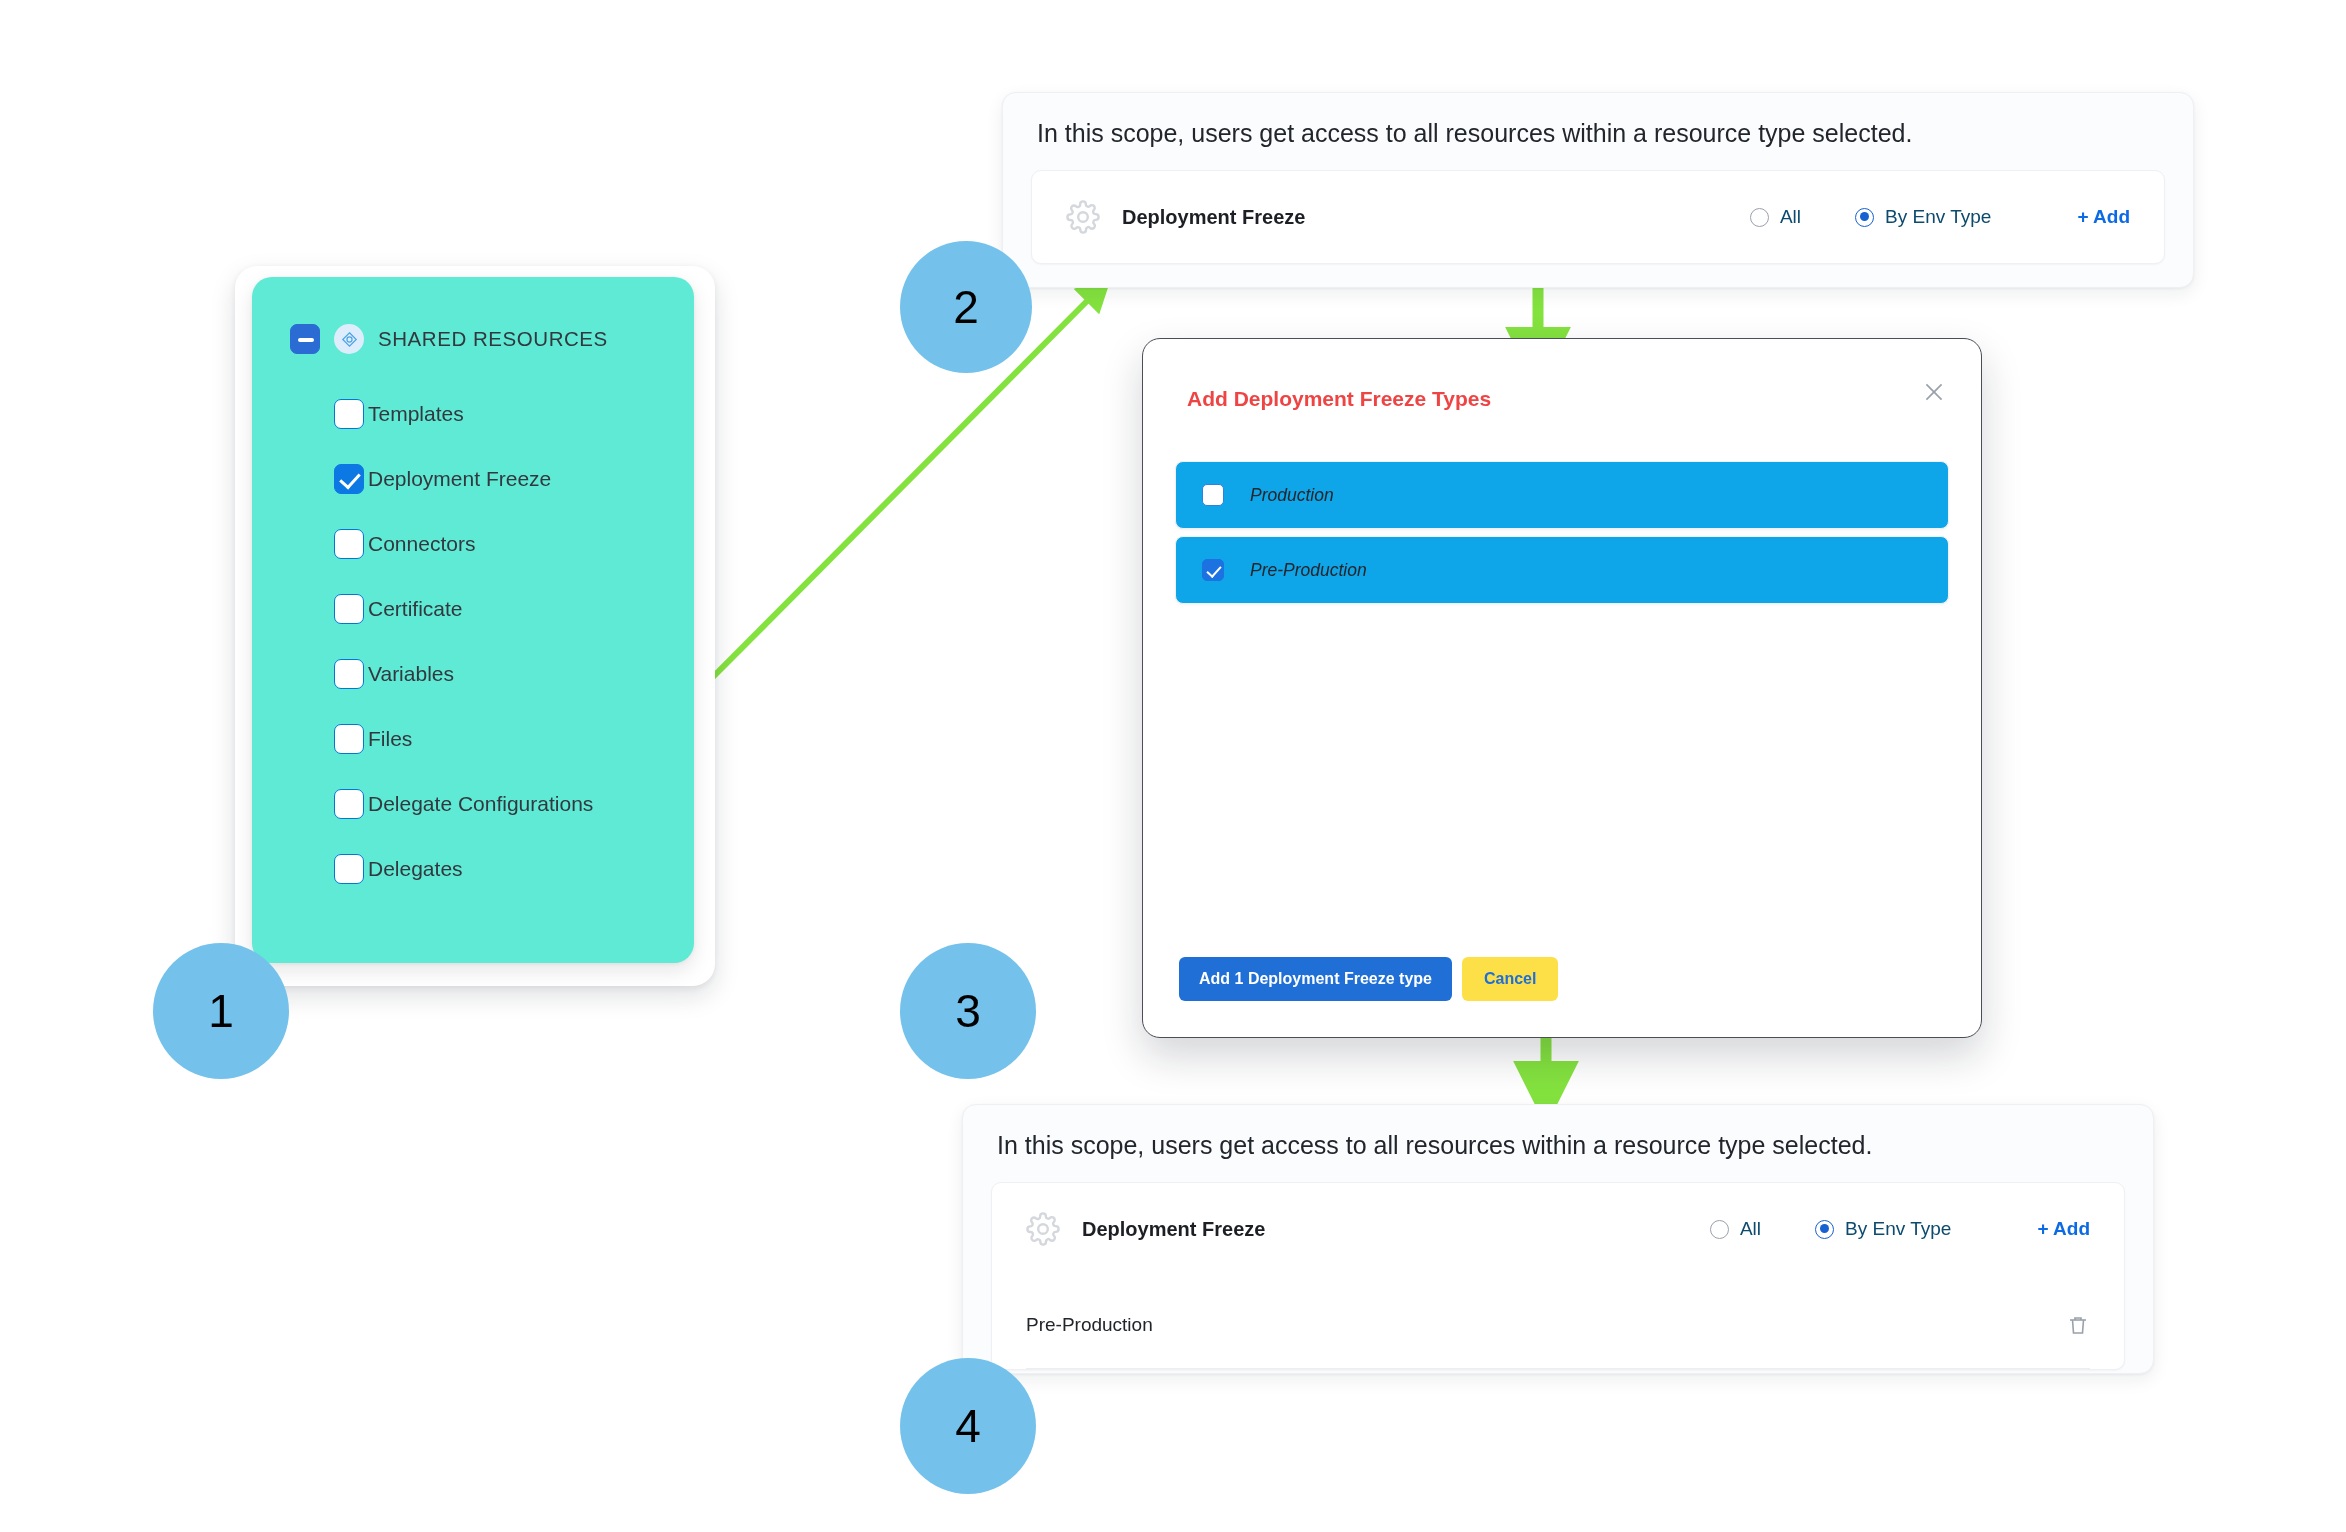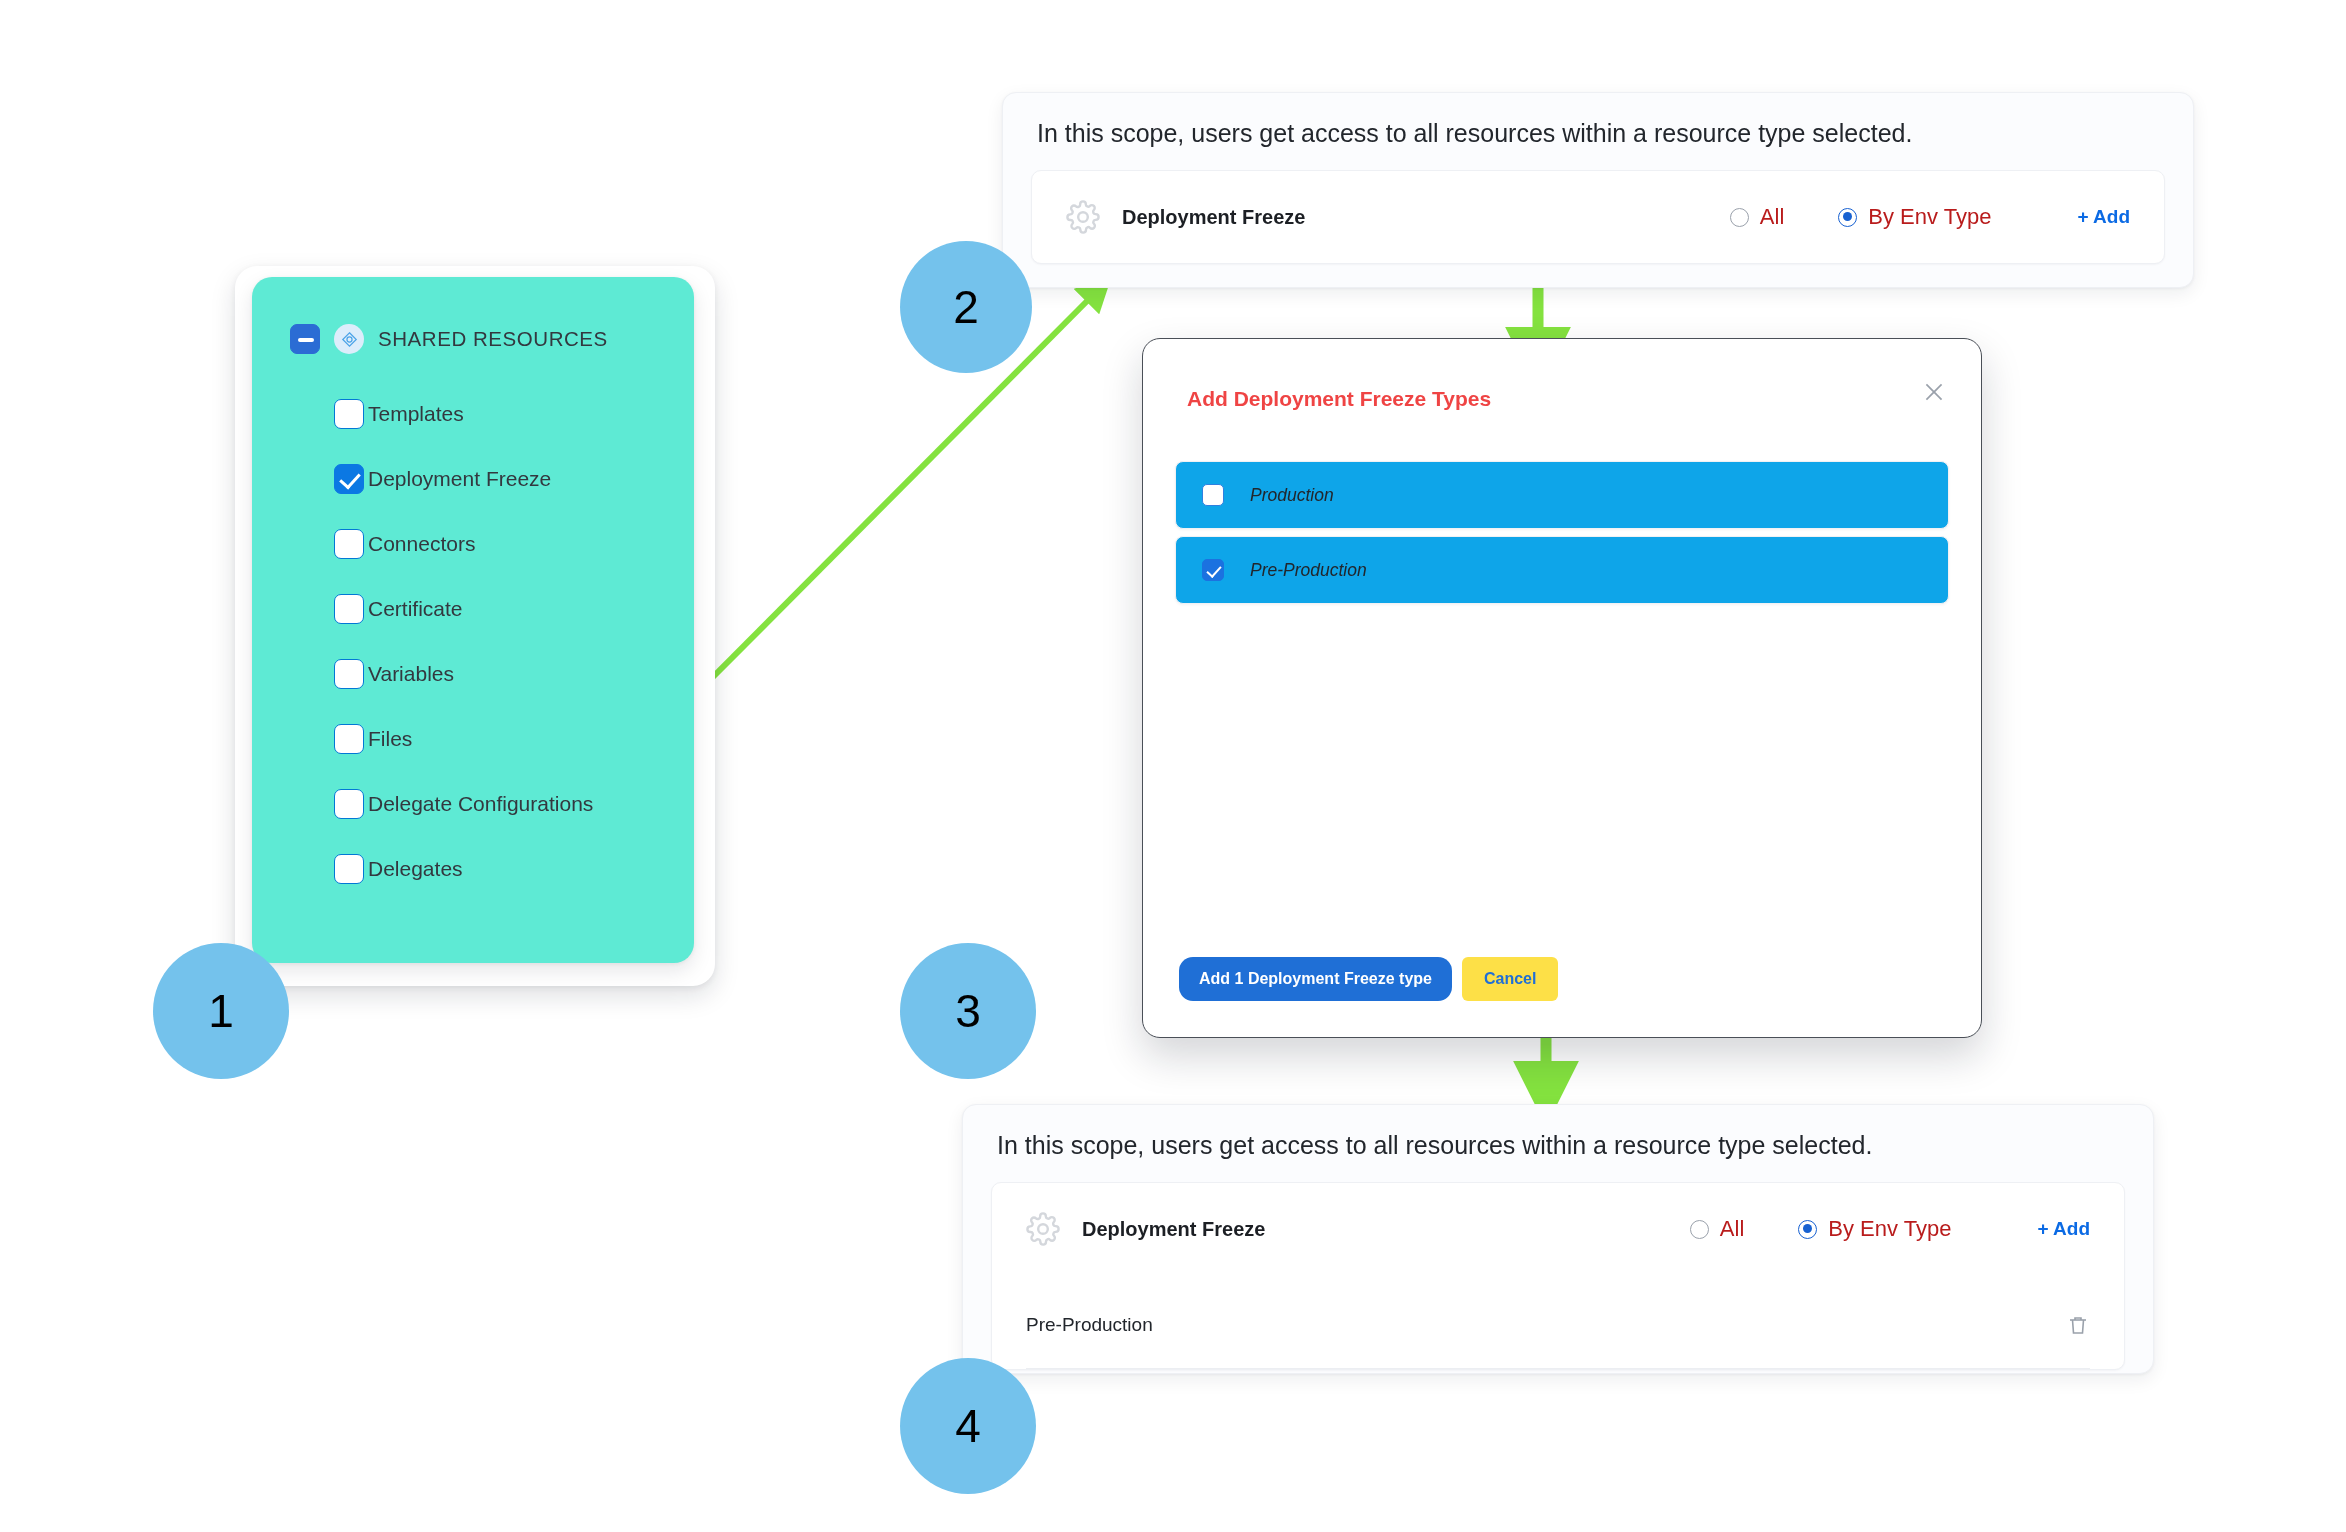--- a/index.html
+++ b/index.html
@@ -70,21 +70,21 @@
   .scope-rowtop {
     display:flex; align-items:center; height:92px;
   }
   .gear { width:34px; height:34px; flex:0 0 auto; }
   .scope-name { font-size:20px; font-weight:700; color:#1c1f24; margin-left:22px; }
   .scope-ctrls { margin-left:auto; display:flex; align-items:center; }
   .radio-opt { display:flex; align-items:center; gap:11px; margin-left:54px; }
   .rd { width:19px; height:19px; border-radius:50%; border:1.6px solid #9aa1ab; background:#fff; position:relative; flex:0 0 auto;}
   .rd.on { border:1.8px solid #1761d1; }
   .rd.on::after{ content:""; position:absolute; left:3.5px; top:3.5px; width:9px; height:9px; border-radius:50%; background:#1761d1;}
-  .radio-opt .rl { font-size:22px; color:#b91c1c; }
+  .radio-opt .rl { font-size:19px; color:#0c4a6e; }
   .add-link { margin-left:86px; font-size:19px; font-weight:700; color:#0b6ae4; }
   .scope-sel-row {
     display:flex; align-items:center; height:88px;
     border-bottom:1px solid #eceef2; margin-top:6px;
   }
   .scope-sel-row .sname { font-size:19px; color:#22262c; }
   .trash { margin-left:auto; width:24px; height:24px; }
 
   
   #modal {
@@ -115,21 +115,21 @@
   }
   .cb-sm.checked { background:#1b72e0; border-color:#1b72e0; }
   .cb-sm.checked::after{
     content:""; position:absolute; left:7px; top:3px; width:6px; height:12px;
     border:solid #fff; border-width:0 2.4px 2.4px 0; transform:rotate(42deg);
   }
   .modal-item .mlbl { font-size:17.5px; color:#22262c; margin-left:26px; }
   .modal-footer { position:absolute; left:36px; bottom:36px; display:flex; align-items:center; gap:10px;}
   .btn-primary {
     background:#1f6fd6; color:#fff; font-size:16px; font-weight:700;
-    border:none; border-radius:14px; padding:13px 20px; cursor:pointer;
+    border:none; border-radius:6px; padding:13px 20px; cursor:pointer;
     font-family:"Liberation Sans", sans-serif;
   }
   .btn-ghost {
     background:#fde047; color:#1f6fd6; font-size:16px; font-weight:700;
     border:none; border-radius:6px; padding:13px 22px; cursor:pointer;
     font-family:"Liberation Sans", sans-serif;
   }
 
   
   .bubble {

